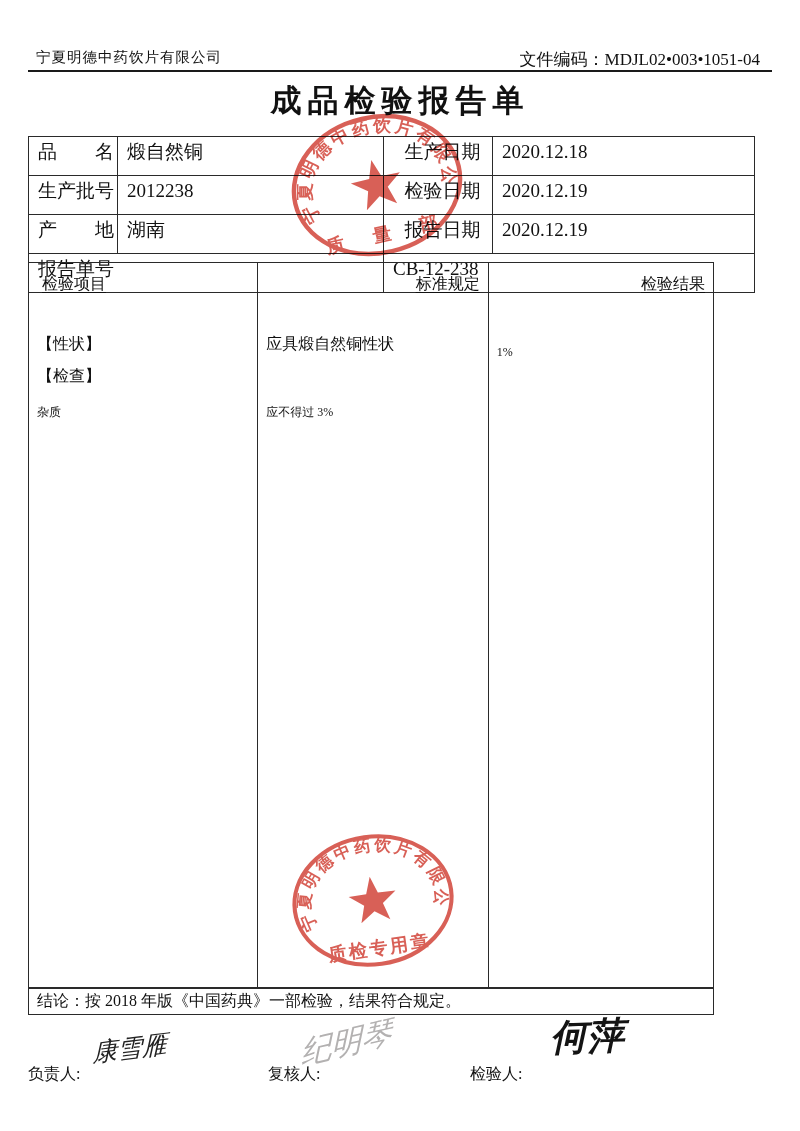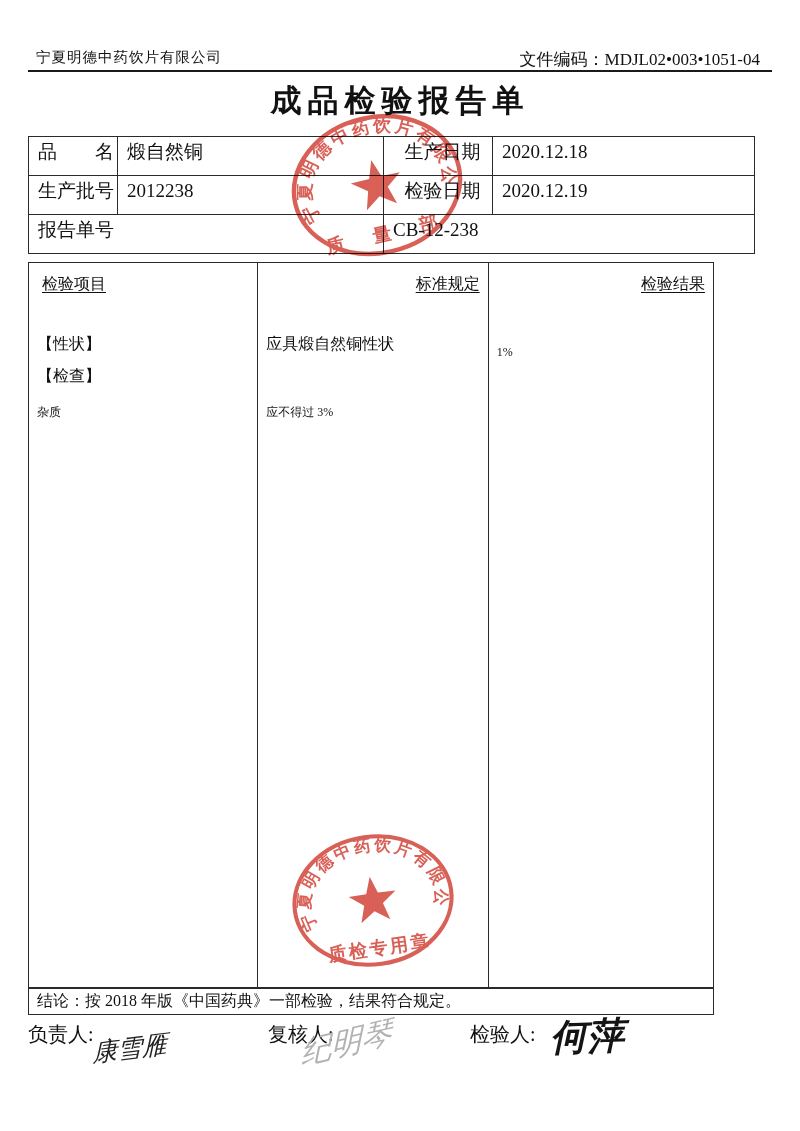--- a/index.html
+++ b/index.html
@@ -28,21 +28,21 @@
   .dhead{margin-top:10px;font-size:16px;height:22px;line-height:22px;text-decoration:underline;text-underline-offset:3px;}
   .dcol2 .dhead,.dcol3 .dhead{text-align:right;}
   .dcol1 .dhead{padding-left:5px;}
   .drow1{margin-top:38px;height:22px;line-height:22px;font-size:16px;}
   .drow2{margin-top:10px;height:22px;line-height:22px;font-size:16px;}
   .drow3{margin-top:14px;height:22px;line-height:22px;font-size:12px;}
   
   .conclusion{left:28px;top:988px;width:686px;height:27px;border:1.5px solid #2a2a2a;box-sizing:border-box;
     font-size:16px;line-height:24px;padding-left:8px;}
   
-  .siglabel{top:1021px;font-size:20px;}
+  .siglabel{top:1064px;font-size:16px;}
   .sig-resp{left:28px;}
   .sig-rev{left:268px;}
   .sig-insp{left:470px;}
   .signame{font-style:italic;white-space:nowrap;}
   .name1{left:92px;top:1032px;font-size:25px;color:#222;transform:rotate(-7deg) skewX(-6deg);}
   .name2{left:300px;top:1022px;font-size:31px;color:#b3b1b1;transform:rotate(-13deg) skewX(-12deg);}
   .name3{left:550px;top:1012px;font-size:37px;font-weight:bold;color:#141414;transform:rotate(-2deg);}
   
   .stamp{position:absolute;opacity:0.8;mix-blend-mode:multiply;pointer-events:none;}
   .stamp-top{left:288px;top:110px;width:178px;height:150px;transform:rotate(-13deg);}
@@ -63,20 +63,26 @@
       <tr>
     <td class="c1">品　　名</td>
     <td class="c2">煅自然铜</td>
     <td class="c3">生产日期</td>
     <td class="c4">2020.12.18</td>
   </tr>
   <tr>
     <td class="c1">生产批号</td>
     <td class="c2">2012238</td>
     <td class="c3">检验日期</td>
+    <td class="c4">2020.12.19</td>
+  </tr>
+  <tr>
+    <td class="c1">产　　地</td>
+    <td class="c2">湖南</td>
+    <td class="c3">报告日期</td>
     <td class="c4">2020.12.19</td>
   </tr>
   <tr>
     <td colspan="2">报告单号</td>
     <td colspan="2">CB-12-238</td>
   </tr>
 </tbody>
   </table>
 
 <div class="abs detail">

